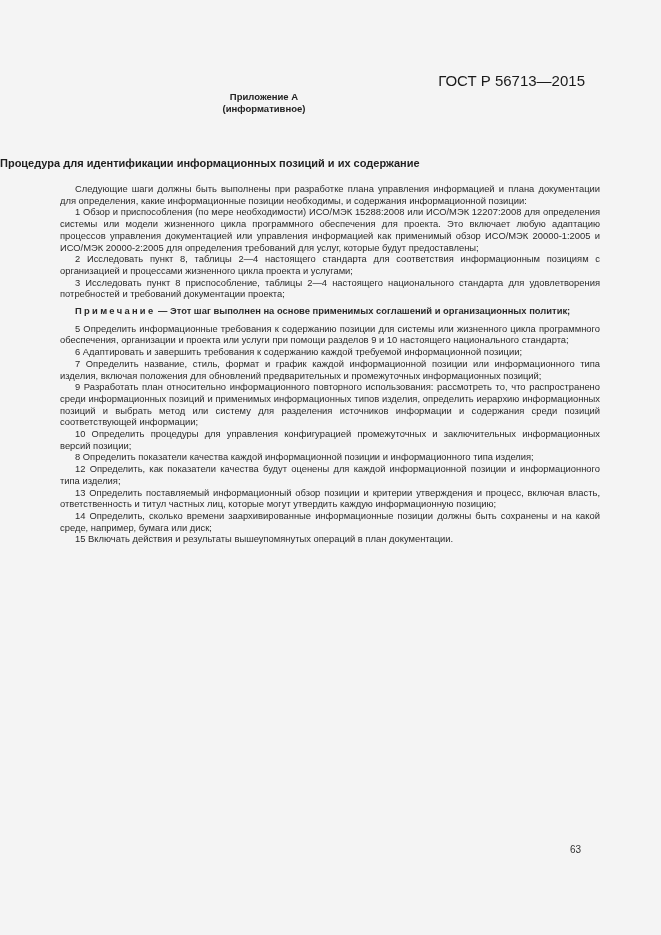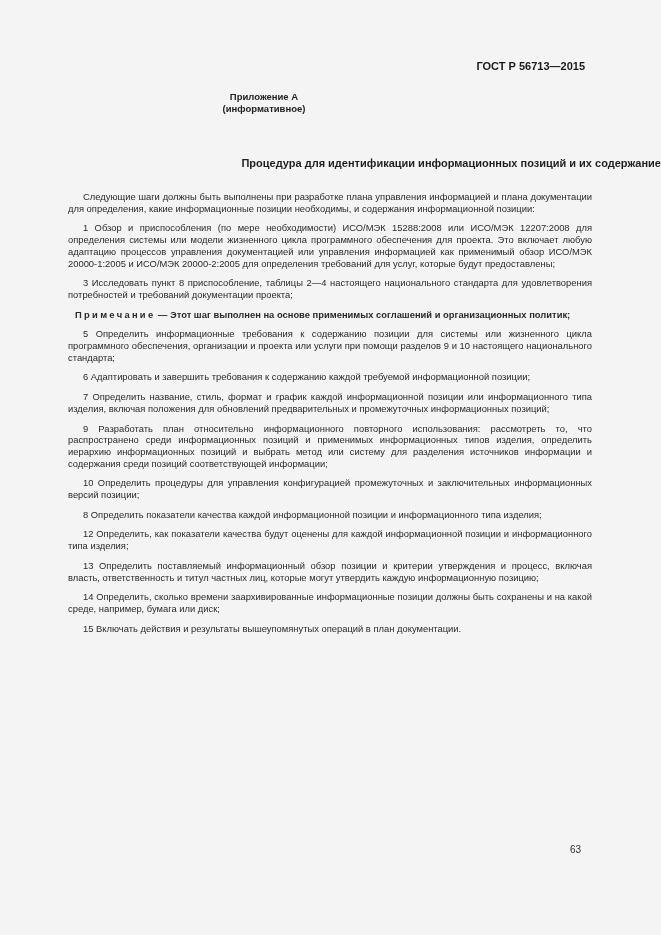--- a/index.html
+++ b/index.html
@@ -5,37 +5,37 @@
   html, body { margin: 0; padding: 0; }
   body {
     width: 661px; height: 935px;
     background: #f4f4f4;
     font-family: "Liberation Sans", sans-serif;
     color: #222;
     position: relative;
     overflow: hidden;
   }
   .header-code {
-    position: absolute; top: 60px; right: 76px;
-    font-size: 11px; font-weight: bold; color: #1a1a1a;
+    position: absolute; top: 72px; right: 76px;
+    font-size: 15px; font-weight: normal; color: #1a1a1a;
   }
   .appendix {
     position: absolute; top: 91px; left: 0; width: 528px;
     text-align: center; font-size: 9.5px; font-weight: bold; line-height: 12px;
     color: #222;
   }
   .title {
     position: absolute; top: 157px; left: 0; width: 661px;
-    text-align: right; font-size: 11px; font-weight: bold; color: #1f1f1f;
+    text-align: left; font-size: 11px; font-weight: bold; color: #1f1f1f;
   }
   .body {
     position: absolute; top: 183px; left: 60px; width: 540px;
     font-size: 9.4px; line-height: 11.7px; text-align: justify; color: #2a2a2a;
   }
-  .body p { margin: 8px; text-indent: 15px; }
+  .body p { margin: 0; text-indent: 15px; }
   .body p.note { margin: 5px 0 6px 0; font-weight: bold; }
   .note-label { letter-spacing: 2.3px; }
   .page-num {
     position: absolute; top: 844px; left: 570px; font-size: 10px; color: #333;
   }
 </style>
 </head>
 <body>
 
 <div class="header-code">ГОСТ Р 56713—2015</div>
@@ -43,20 +43,21 @@
 <div class="appendix">
   <div>Приложение А</div>
   <div>(информативное)</div>
 </div>
 
 <div class="title">Процедура для идентификации информационных позиций и их содержание</div>
 
 <div class="body">
   <p>Следующие шаги должны быть выполнены при разработке плана управления информацией и плана документации для определения, какие информационные позиции необходимы, и содержания информационной позиции:</p>
   <p>1 Обзор и приспособления (по мере необходимости) ИСО/МЭК 15288:2008 или ИСО/МЭК 12207:2008 для определения системы или модели жизненного цикла программного обеспечения для проекта. Это включает любую адаптацию процессов управления документацией или управления информацией как применимый обзор ИСО/МЭК 20000-1:2005 и ИСО/МЭК 20000-2:2005 для определения требований для услуг, которые будут предоставлены;</p>
+  <p>2 Исследовать пункт 8, таблицы 2—4 настоящего стандарта для соответствия информационным позициям с организацией и процессами жизненного цикла проекта и услугами;</p>
   <p>3 Исследовать пункт 8 приспособление, таблицы 2—4 настоящего национального стандарта для удовлетворения потребностей и требований документации проекта;</p>
   <p class="note">
     <span class="note-label">Примечание</span>
     <span>—</span>
     <span>Этот шаг выполнен на основе применимых соглашений и организационных политик;</span>
   </p>
   <p>5 Определить информационные требования к содержанию позиции для системы или жизненного цикла программного обеспечения, организации и проекта или услуги при помощи разделов 9 и 10 настоящего национального стандарта;</p>
   <p>6 Адаптировать и завершить требования к содержанию каждой требуемой информационной позиции;</p>
   <p>7 Определить название, стиль, формат и график каждой информационной позиции или информационного типа изделия, включая положения для обновлений предварительных и промежуточных информационных позиций;</p>
   <p>9 Разработать план относительно информационного повторного использования: рассмотреть то, что распространено среди информационных позиций и применимых информационных типов изделия, определить иерархию информационных позиций и выбрать метод или систему для разделения источников информации и содержания среди позиций соответствующей информации;</p>

